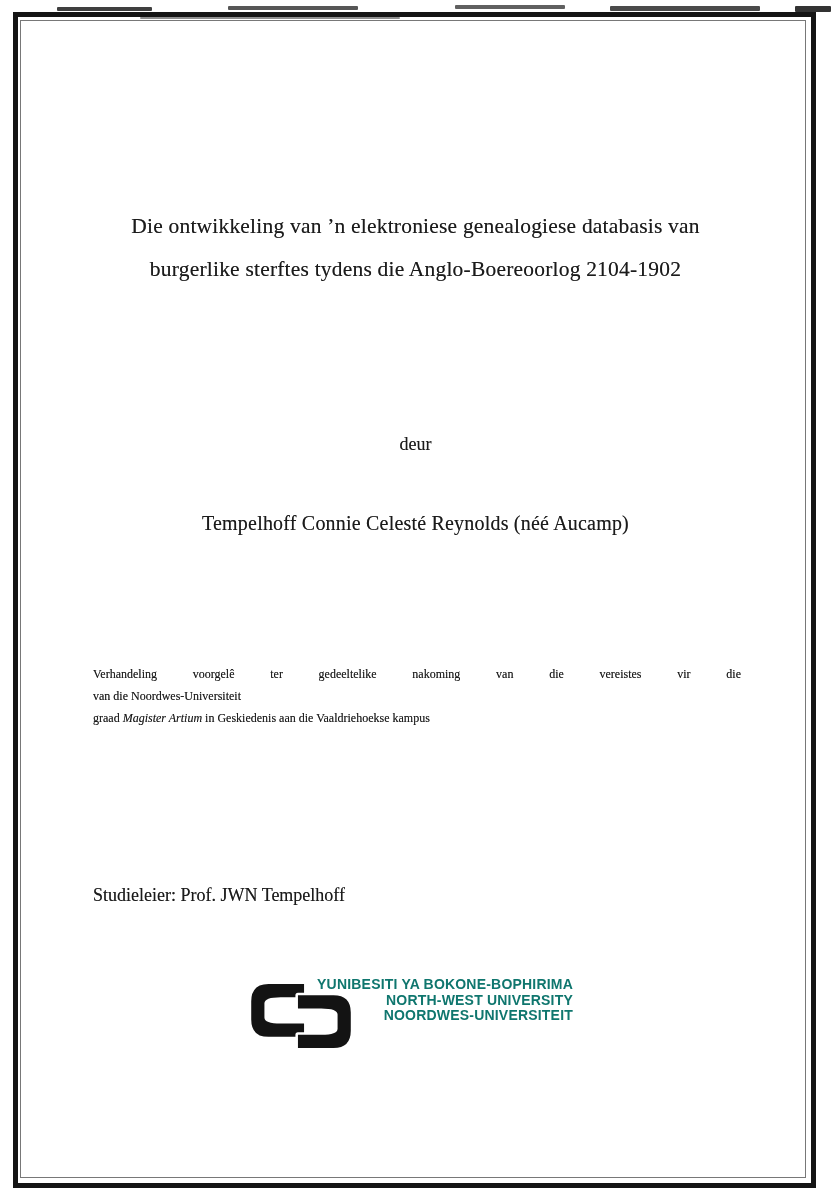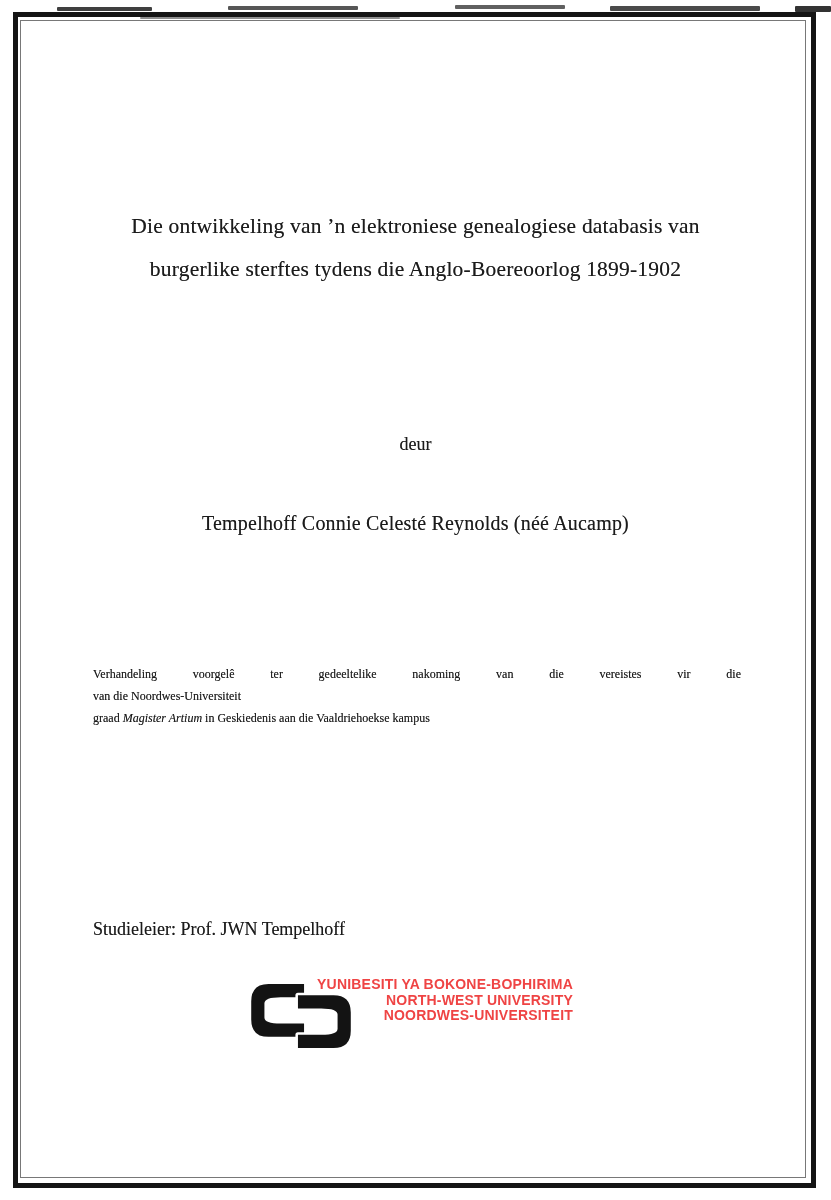--- a/index.html
+++ b/index.html
@@ -52,55 +52,55 @@
     position: absolute; top: 663px; left: 93px; width: 648px;
     font-size: 12px; line-height: 22px;
   }
   .statement .just {
     text-align: justify;
     text-align-last: justify;
   }
   .statement .it { font-style: italic; }
   .supervisor-block {
     position: absolute; top: 884px; left: 93px;
-    font-size: 18px; line-height: 23.5px; margin-top: 34px;
+    font-size: 18px; line-height: 23.5px;
   }
   .date-digit { font-weight: 700; letter-spacing: -0.5px; }
 
   .logo { position: absolute; left: 251px; top: 976px; width: 330px; height: 75px; }
   .logo-mark { position: absolute; left: 0; top: 8px; }
   .logo-text {
     position: absolute; right: 8px; top: 1px;
     text-align: right;
     font-family: "Liberation Sans", "DejaVu Sans", sans-serif;
     font-weight: 700;
     font-size: 14px; line-height: 15.6px;
     letter-spacing: 0.2px;
-    color: #ef4444;
+    color: #0f766e;
     white-space: nowrap;
   }
 </style>
 </head>
 <body>
 
 <div class="page">
 
   <div class="artifact a1"></div>
   <div class="artifact a2"></div>
   <div class="artifact a3"></div>
   <div class="artifact a4"></div>
   <div class="artifact a5"></div>
   <div class="artifact a6"></div>
 
   <div class="frame-outer"></div>
   <div class="frame-inner"></div>
 
   <div class="title-block ink">
     <div>Die ontwikkeling van ’n elektroniese genealogiese databasis van</div>
-    <div>burgerlike sterftes tydens die Anglo-Boereoorlog 1899-1902</div>
+    <div>burgerlike sterftes tydens die Anglo-Boereoorlog 2104-1902</div>
   </div>
 
   <div class="byline ink">deur</div>
 
   <div class="author ink">Tempelhoff Connie Celesté Reynolds (néé Aucamp)</div>
 
   <div class="statement ink">
     <div class="just">Verhandeling voorgelê ter gedeeltelike nakoming van die vereistes vir die</div>
     <div>van die Noordwes-Universiteit</div>
     <div><span>graad </span><span class="it">Magister Artium</span><span> in Geskiedenis aan die Vaaldriehoekse kampus</span></div>

